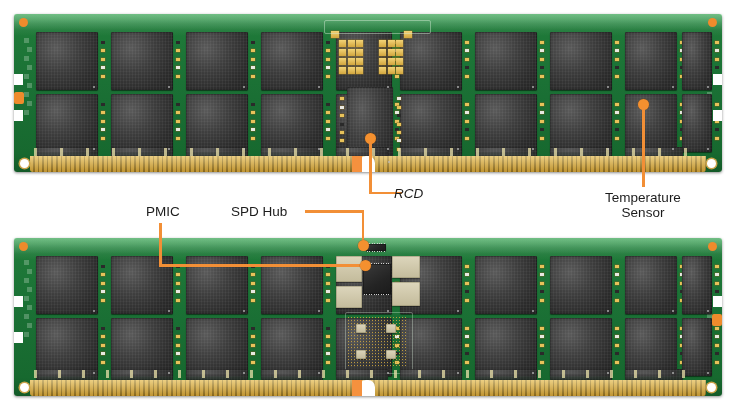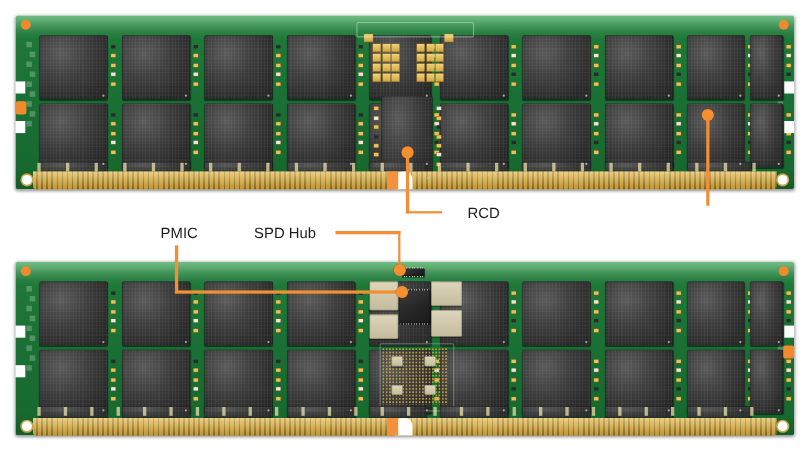--- a/index.html
+++ b/index.html
@@ -720,24 +720,28 @@
     <div class="corner-pad" style="right:5px;top:4px;"></div>
     <div class="edge-notch" style="left:0;top:58px;"></div>
     <div class="edge-notch" style="left:0;top:94px;"></div>
     <div class="edge-notch" style="right:0;top:58px;"></div>
     <div class="edge-pad" style="right:0;top:76px;"></div>
   </div>
 
   <div class="dot" style="left:365px;top:133px;"></div>
   <div class="lead v" style="left:369px;top:141px;height:53px;"></div>
   <div class="lead h" style="left:369px;top:191.5px;width:33px;"></div>
-  <div class="lbl" style="left:425px;top:186px;">RCD</div>
+  <div class="lbl" style="left:394px;top:186px;font-style:italic;">RCD</div>
 
   <div class="dot" style="left:638px;top:99px;"></div>
   <div class="lead v" style="left:642px;top:107px;height:80px;"></div>
+  <div class="lbl ctr" style="left:578px;top:190px;width:130px;">
+    <div>Temperature</div>
+    <div>Sensor</div>
+  </div>
 
   <div class="lbl" style="left:146px;top:204px;">PMIC</div>
   <div class="lead v" style="left:159px;top:223px;height:43px;"></div>
   <div class="lead h" style="left:159px;top:264px;width:205px;"></div>
   <div class="dot" style="left:360px;top:260px;"></div>
 
   <div class="lbl" style="left:231px;top:204px;">SPD Hub</div>
   <div class="lead h" style="left:305px;top:210px;width:59px;"></div>
   <div class="lead v" style="left:361.5px;top:210px;height:34px;"></div>
   <div class="dot" style="left:358px;top:240px;"></div>

